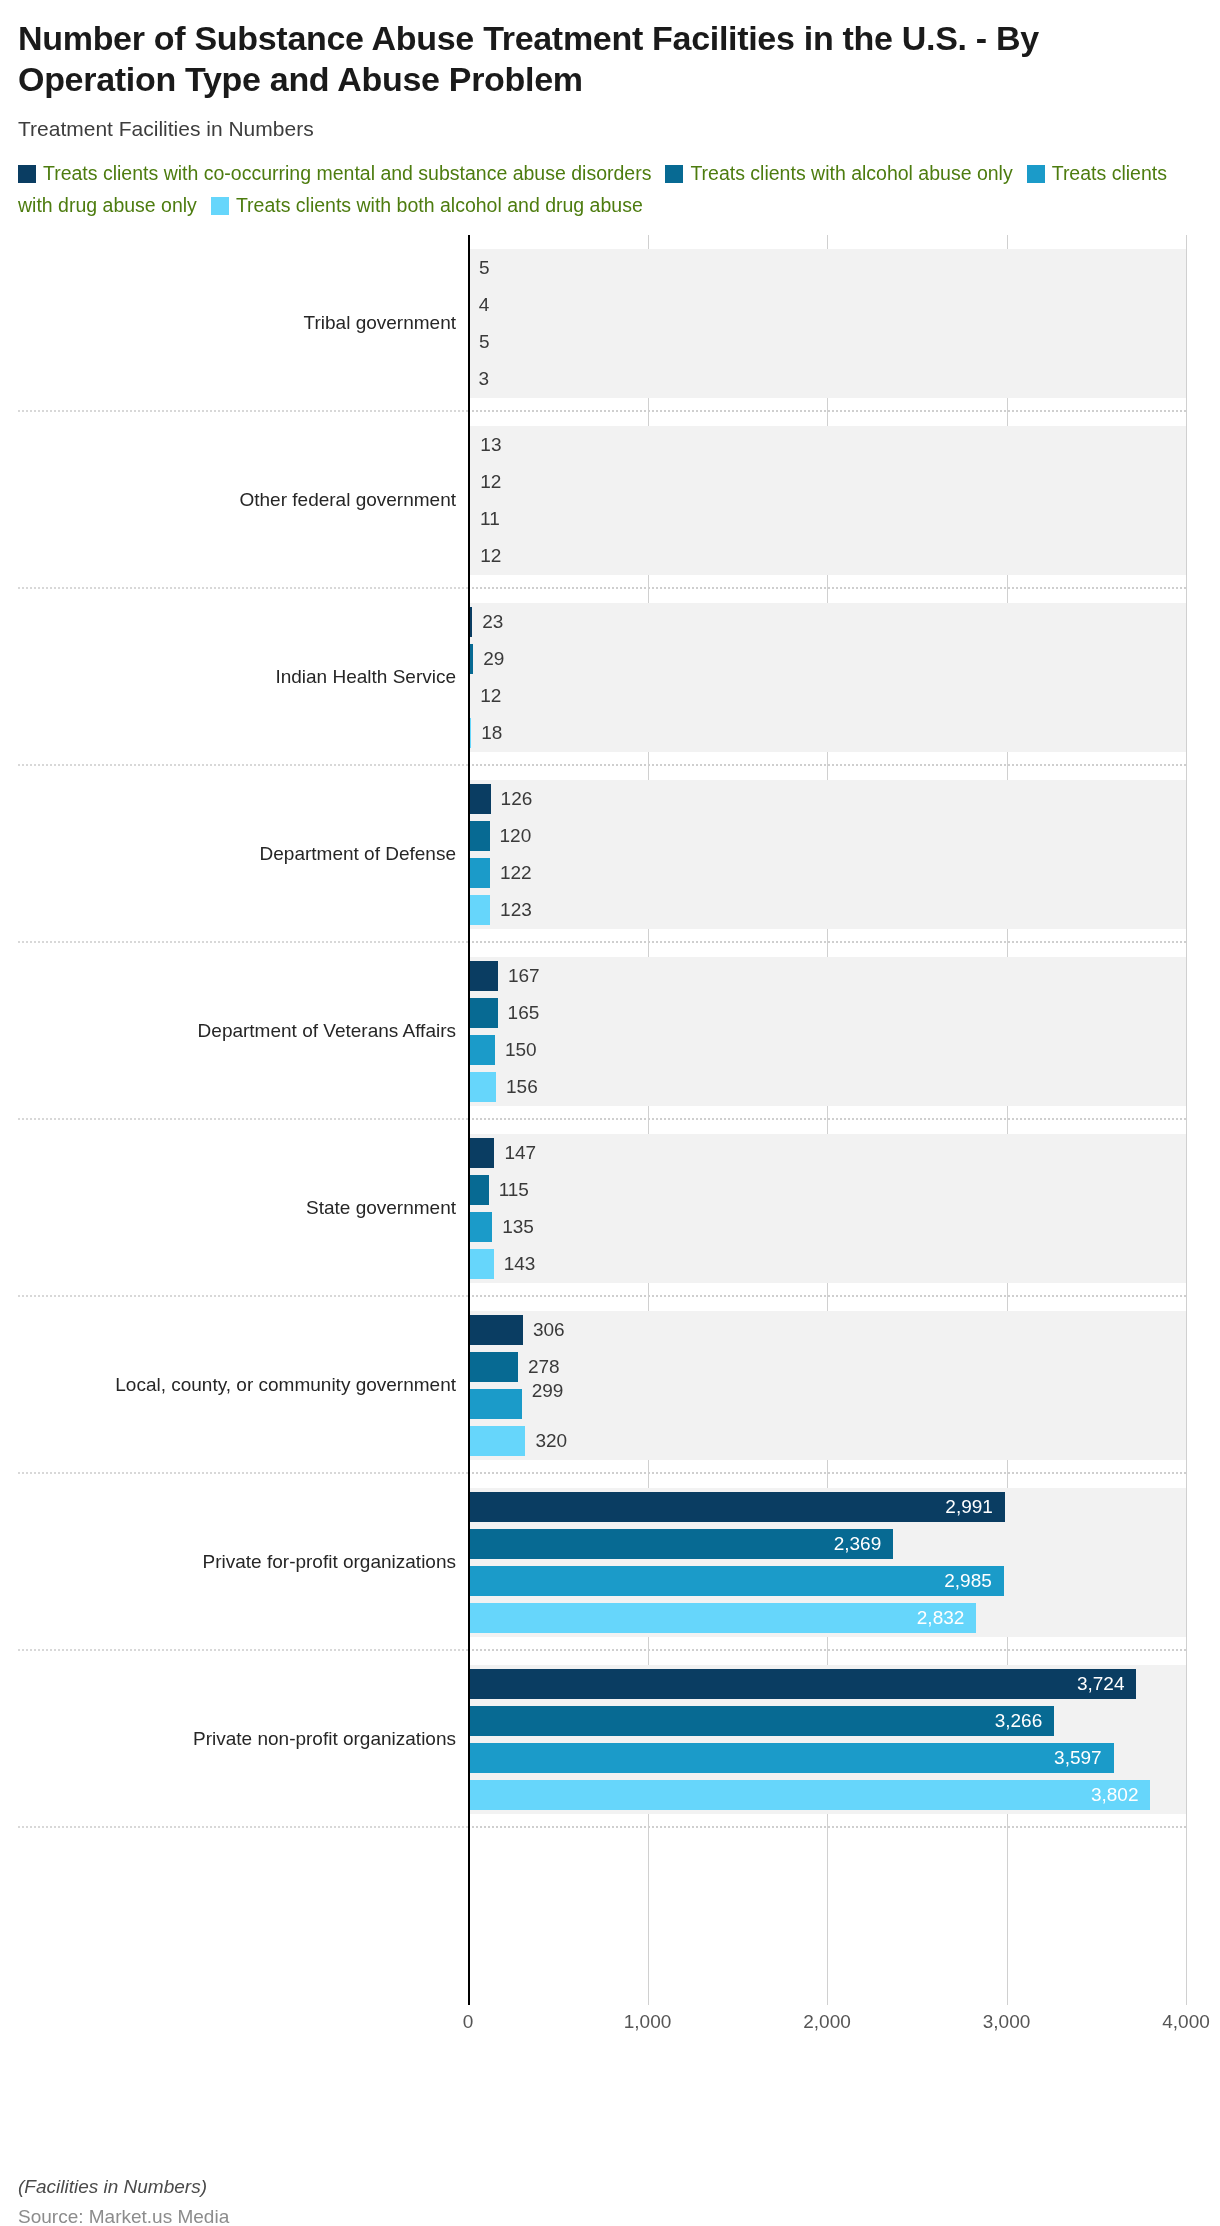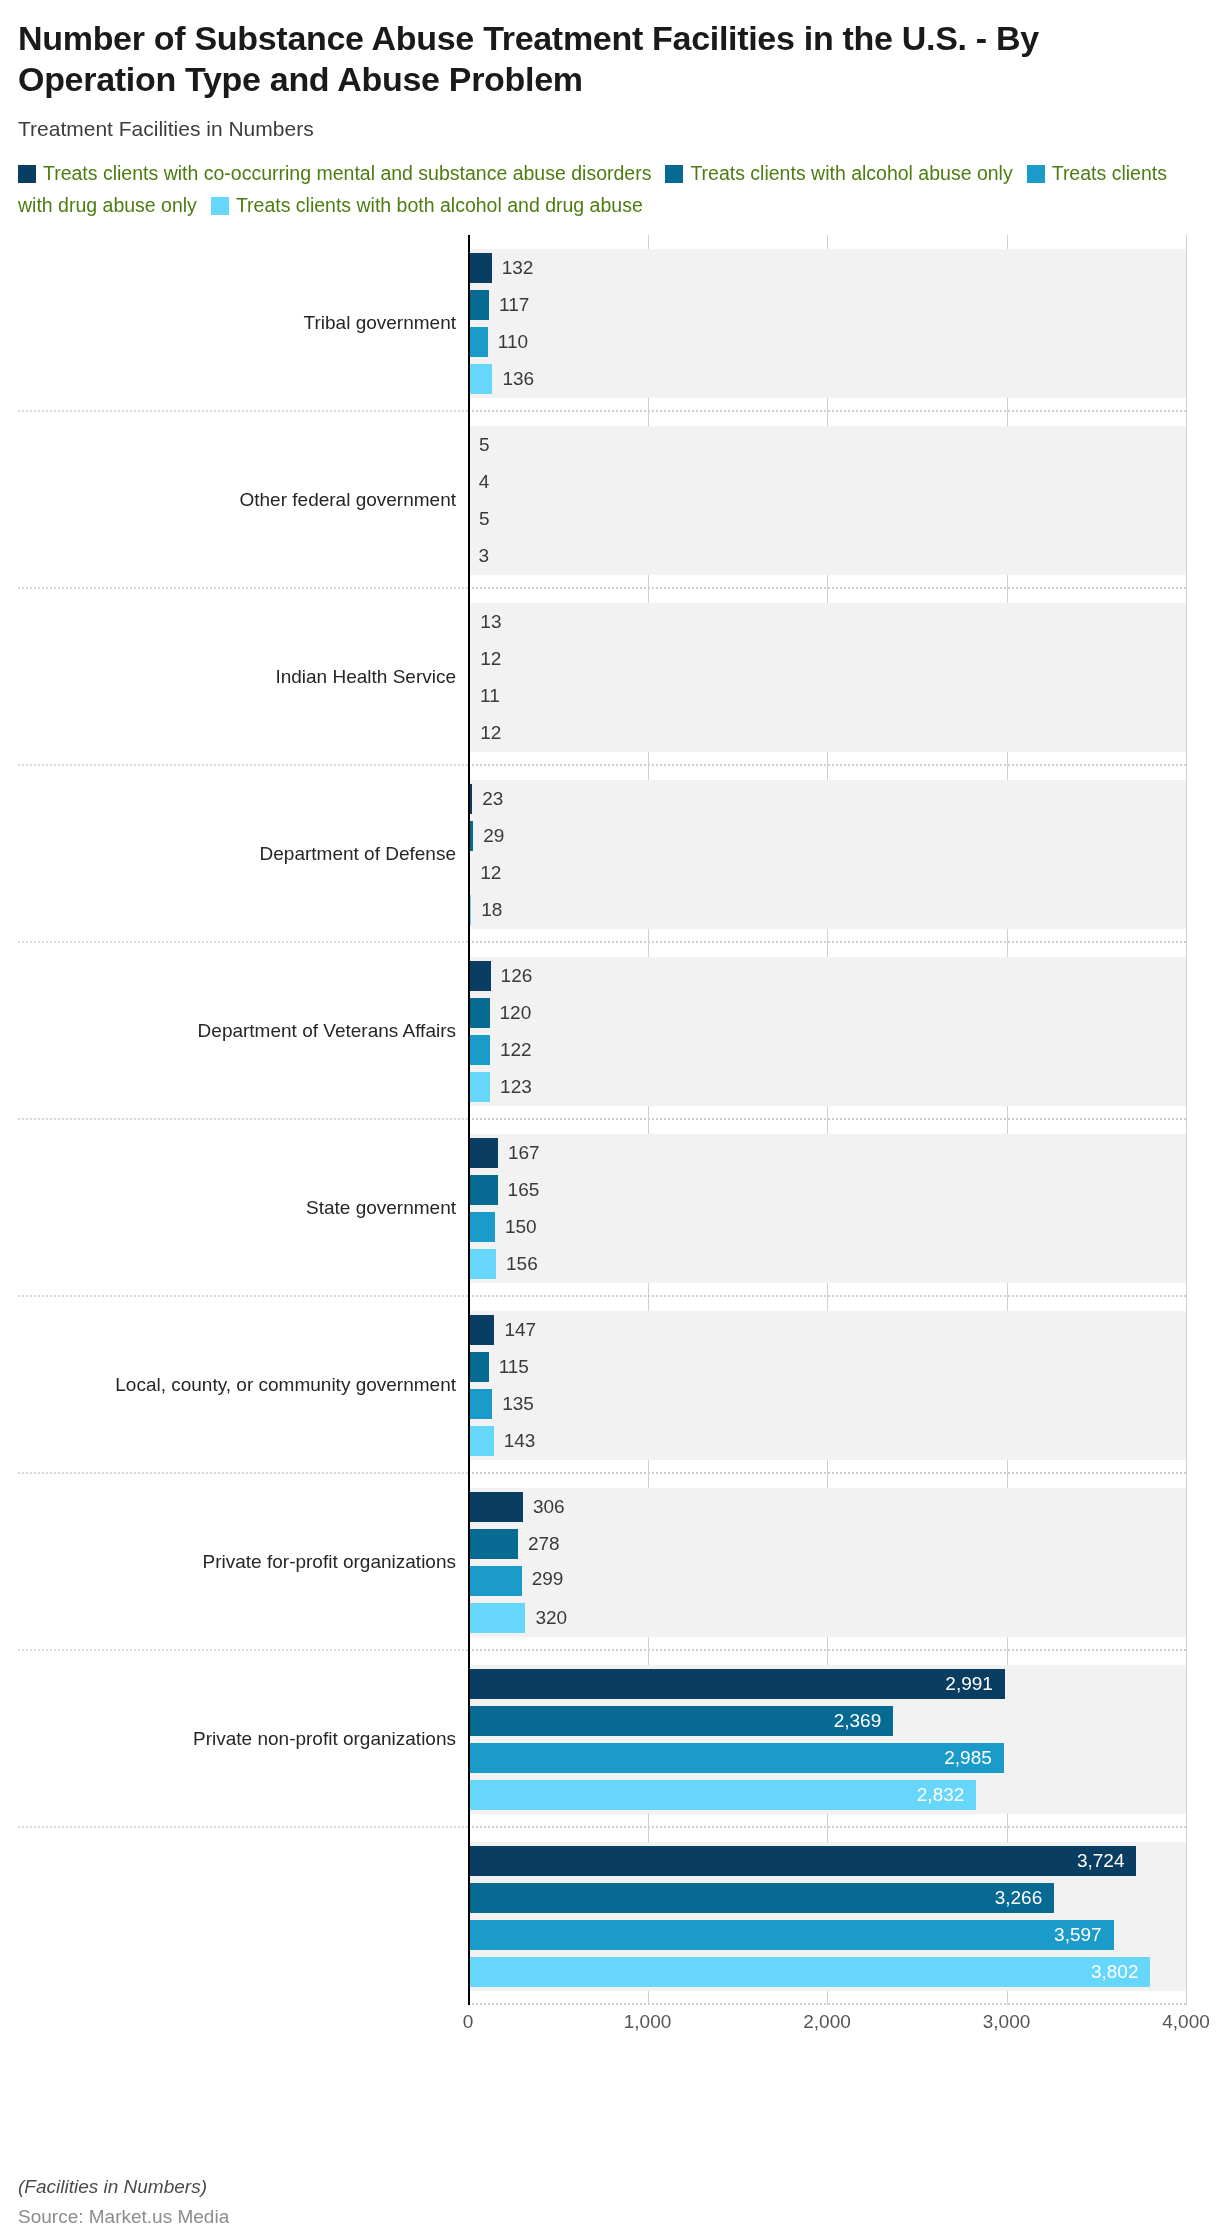--- a/index.html
+++ b/index.html
@@ -141,32 +141,20 @@
           </div>
         </div>
       <div class="plot-col" id="plot-col">
           <div class="gridline" style="left: 25%;"></div>
           <div class="gridline" style="left: 50%;"></div>
           <div class="gridline" style="left: 75%;"></div>
           <div class="gridline" style="left: 100%;"></div>
           <div class="axis-line"></div>
           <div class="cat-row" style="height: 177px;">
             <div style="position: absolute; left: 0px; top: 14px; height: 149px; width: 100%; background: rgb(242, 242, 242);"></div>
-            <div class="bar" style="top: 17.625px; height: 30px; width: 3.3%; background: rgb(10, 61, 98);"></div>
-            <div class="bar-val outside" style="top: 32.625px; left: calc(3.3% + 10px); transform: translateY(-50%);">132</div>
-            <div class="bar" style="top: 54.875px; height: 30px; width: 2.925%; background: rgb(7, 106, 147);"></div>
-            <div class="bar-val outside" style="top: 69.875px; left: calc(2.925% + 10px); transform: translateY(-50%);">117</div>
-            <div class="bar" style="top: 92.125px; height: 30px; width: 2.75%; background: rgb(27, 155, 201);"></div>
-            <div class="bar-val outside" style="top: 107.125px; left: calc(2.75% + 10px); transform: translateY(-50%);">110</div>
-            <div class="bar" style="top: 129.375px; height: 30px; width: 3.4%; background: rgb(102, 214, 251);"></div>
-            <div class="bar-val outside" style="top: 144.375px; left: calc(3.4% + 10px); transform: translateY(-50%);">136</div>
-            <div class="row-sep"></div>
-          </div>
-          <div class="cat-row" style="height: 177px;">
-            <div style="position: absolute; left: 0px; top: 14px; height: 149px; width: 100%; background: rgb(242, 242, 242);"></div>
             <div class="bar" style="top: 17.625px; height: 30px; width: 0.125%; background: rgb(10, 61, 98);"></div>
             <div class="bar-val outside" style="top: 32.625px; left: calc(0.125% + 10px); transform: translateY(-50%);">5</div>
             <div class="bar" style="top: 54.875px; height: 30px; width: 0.1%; background: rgb(7, 106, 147);"></div>
             <div class="bar-val outside" style="top: 69.875px; left: calc(0.1% + 10px); transform: translateY(-50%);">4</div>
             <div class="bar" style="top: 92.125px; height: 30px; width: 0.125%; background: rgb(27, 155, 201);"></div>
             <div class="bar-val outside" style="top: 107.125px; left: calc(0.125% + 10px); transform: translateY(-50%);">5</div>
             <div class="bar" style="top: 129.375px; height: 30px; width: 0.075%; background: rgb(102, 214, 251);"></div>
             <div class="bar-val outside" style="top: 144.375px; left: calc(0.075% + 10px); transform: translateY(-50%);">3</div>
             <div class="row-sep"></div>
           </div>
@@ -230,21 +218,21 @@
             <div class="bar-val outside" style="top: 144.375px; left: calc(3.575% + 10px); transform: translateY(-50%);">143</div>
             <div class="row-sep"></div>
           </div>
           <div class="cat-row" style="height: 177px;">
             <div style="position: absolute; left: 0px; top: 14px; height: 149px; width: 100%; background: rgb(242, 242, 242);"></div>
             <div class="bar" style="top: 17.625px; height: 30px; width: 7.65%; background: rgb(10, 61, 98);"></div>
             <div class="bar-val outside" style="top: 32.625px; left: calc(7.65% + 10px); transform: translateY(-50%);">306</div>
             <div class="bar" style="top: 54.875px; height: 30px; width: 6.95%; background: rgb(7, 106, 147);"></div>
             <div class="bar-val outside" style="top: 69.875px; left: calc(6.95% + 10px); transform: translateY(-50%);">278</div>
             <div class="bar" style="top: 92.125px; height: 30px; width: 7.475%; background: rgb(27, 155, 201);"></div>
-            <div class="bar-val outside" style="top: 105px; left: calc(7.475% + 10px); transform: translateY(-50%);">299</div>
+            <div class="bar-val outside" style="top: 94px; left: calc(7.475% + 10px); transform: translateY(-50%);">299</div>
             <div class="bar" style="top: 129.375px; height: 30px; width: 8%; background: rgb(102, 214, 251);"></div>
             <div class="bar-val outside" style="top: 144.375px; left: calc(8% + 10px); transform: translateY(-50%);">320</div>
             <div class="row-sep"></div>
           </div>
           <div class="cat-row" style="height: 177px;">
             <div style="position: absolute; left: 0px; top: 14px; height: 149px; width: 100%; background: rgb(242, 242, 242);"></div>
             <div class="bar" style="top: 17.625px; height: 30px; width: 74.775%; background: rgb(10, 61, 98);"></div>
             <div class="bar-val inside" style="top: 32.625px; left: calc(74.775% - 12px); transform: translate(-100%, -50%);">2,991</div>
             <div class="bar" style="top: 54.875px; height: 30px; width: 59.225%; background: rgb(7, 106, 147);"></div>
             <div class="bar-val inside" style="top: 69.875px; left: calc(59.225% - 12px); transform: translate(-100%, -50%);">2,369</div>

